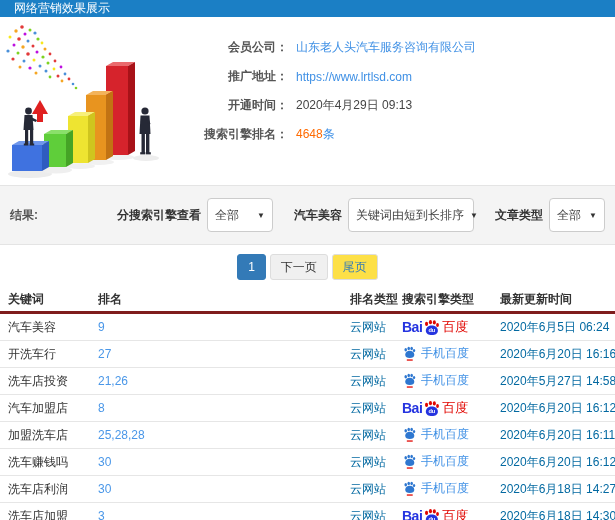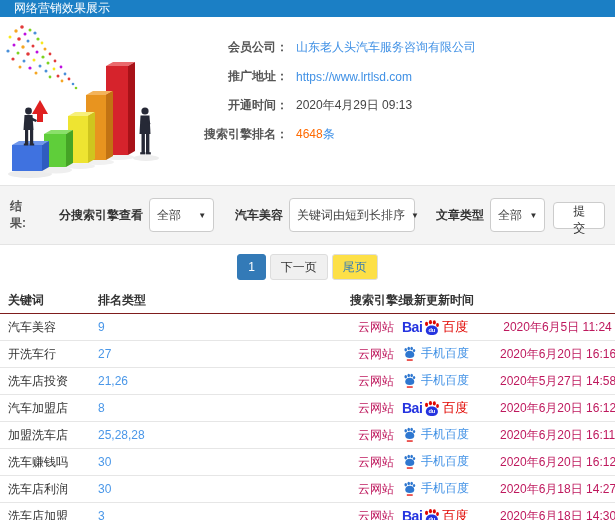--- a/index.html
+++ b/index.html
@@ -40,25 +40,25 @@
   .page-item { height:26px; min-width:27px; padding:0 10px; display:flex; align-items:center;
     justify-content:center; border:1px solid #ddd; background:#fde047; border-radius:3px;
     margin:0 2px; color:#337ab7; cursor:pointer; }
   .page-item.active { background:#337ab7; border-color:#337ab7; color:#fff; }
   .page-item.next { color:#333; background:#f0f0f0; }
 
   
   .table { width:100%; }
   .thead, .trow { display:grid; grid-template-columns:90px 252px 52px 98px auto;
     align-items:center; padding-left:8px; }
-  .thead { height:26px; font-weight:bold; color:#333; border-bottom:1px solid #7f1d1d; }
+  .thead { height:26px; font-weight:bold; color:#333; border-bottom:3px solid #7f1d1d; }
   .trow { height:27px; border-bottom:1px solid #e6e6e6; }
   .cell { overflow:hidden; white-space:nowrap; }
   .rank { color:#4a97e8; cursor:pointer; }
-  .rtype, .time { color:#be185d;text-align:center; }
+  .rtype, .time { color:#0369a1; }
 
   
   .engine-cell .variant-baidu, .engine-cell .variant-mobile { display:none; align-items:center; }
   .engine-cell.engine-baidu .variant-baidu { display:inline-flex;justify-content:flex-end; }
   .engine-cell.engine-mobile .variant-mobile { display:inline-flex; }
   .bd-bai { font-weight:bold; font-size:14px; color:#2534e0; letter-spacing:-0.5px; }
   .bd-cn { font-weight:normal; font-size:13px; color:#e10600; margin-left:1px; }
   .bd-mobile-text { color:#3f90e5; margin-left:4px; }
   .paw-wrap { display:inline-flex; flex-direction:column; align-items:center; margin:0 1px; }
 </style>
@@ -199,33 +199,33 @@
     <span class="filter-label">汽车美容</span>
     <div class="select sel-sort">
       <span>关键词由短到长排序</span>
       <span class="caret">▼</span>
     </div>
     <span class="filter-label">文章类型</span>
     <div class="select sel-article">
       <span>全部</span>
       <span class="caret">▼</span>
     </div>
-    <button class="submit-btn">提交</button>
   </div>
 </div>
 
 <div class="pagination">
   <div class="page-item active">1</div>
   <div class="page-item next">下一页</div>
   <div class="page-item">尾页</div>
 </div>
 
 <div class="table">
   <div class="thead">
     <div class="cell">关键词</div>
+    <div class="cell">排名</div>
     <div class="cell">排名类型</div>
     <div class="cell">搜索引擎类型</div>
     <div class="cell">最新更新时间</div>
   </div>
   <div id="tbody">
   <div class="trow">
     <div class="cell keyword">汽车美容</div>
     <div class="cell rank">9</div>
     <div class="cell rtype">云网站</div>
     <div class="cell engine-cell engine-baidu">
@@ -238,21 +238,21 @@
             <ellipse cx="16" cy="4.8" rx="2.2" ry="3" fill="#e10600"></ellipse>
             <ellipse cx="20.5" cy="8.5" rx="2" ry="2.7" fill="#e10600"></ellipse>
             <path d="M4 16.5 C4 11.5 8 9 12.3 9 C16.8 9 21 11.5 21 16.5 C21 20.5 17.5 22.5 12.5 22.5 C7.5 22.5 4 20.5 4 16.5 Z" fill="#2534e0"></path>
             <text x="12.5" y="19" font-size="8" font-weight="bold" fill="#ffffff" text-anchor="middle" font-family="Liberation Sans, sans-serif">du</text>
           </svg>
         </span>
         <span class="bd-cn">百度</span>
       </span>
       
     </div>
-    <div class="cell time">2020年6月5日 11:24</div>
+    <div class="cell time">2020年6月5日 06:24</div>
   </div>
 
   <div class="trow">
     <div class="cell keyword">开洗车行</div>
     <div class="cell rank">27</div>
     <div class="cell rtype">云网站</div>
     <div class="cell engine-cell engine-mobile">
       
       <span class="variant-mobile">
         <span class="paw-wrap">

